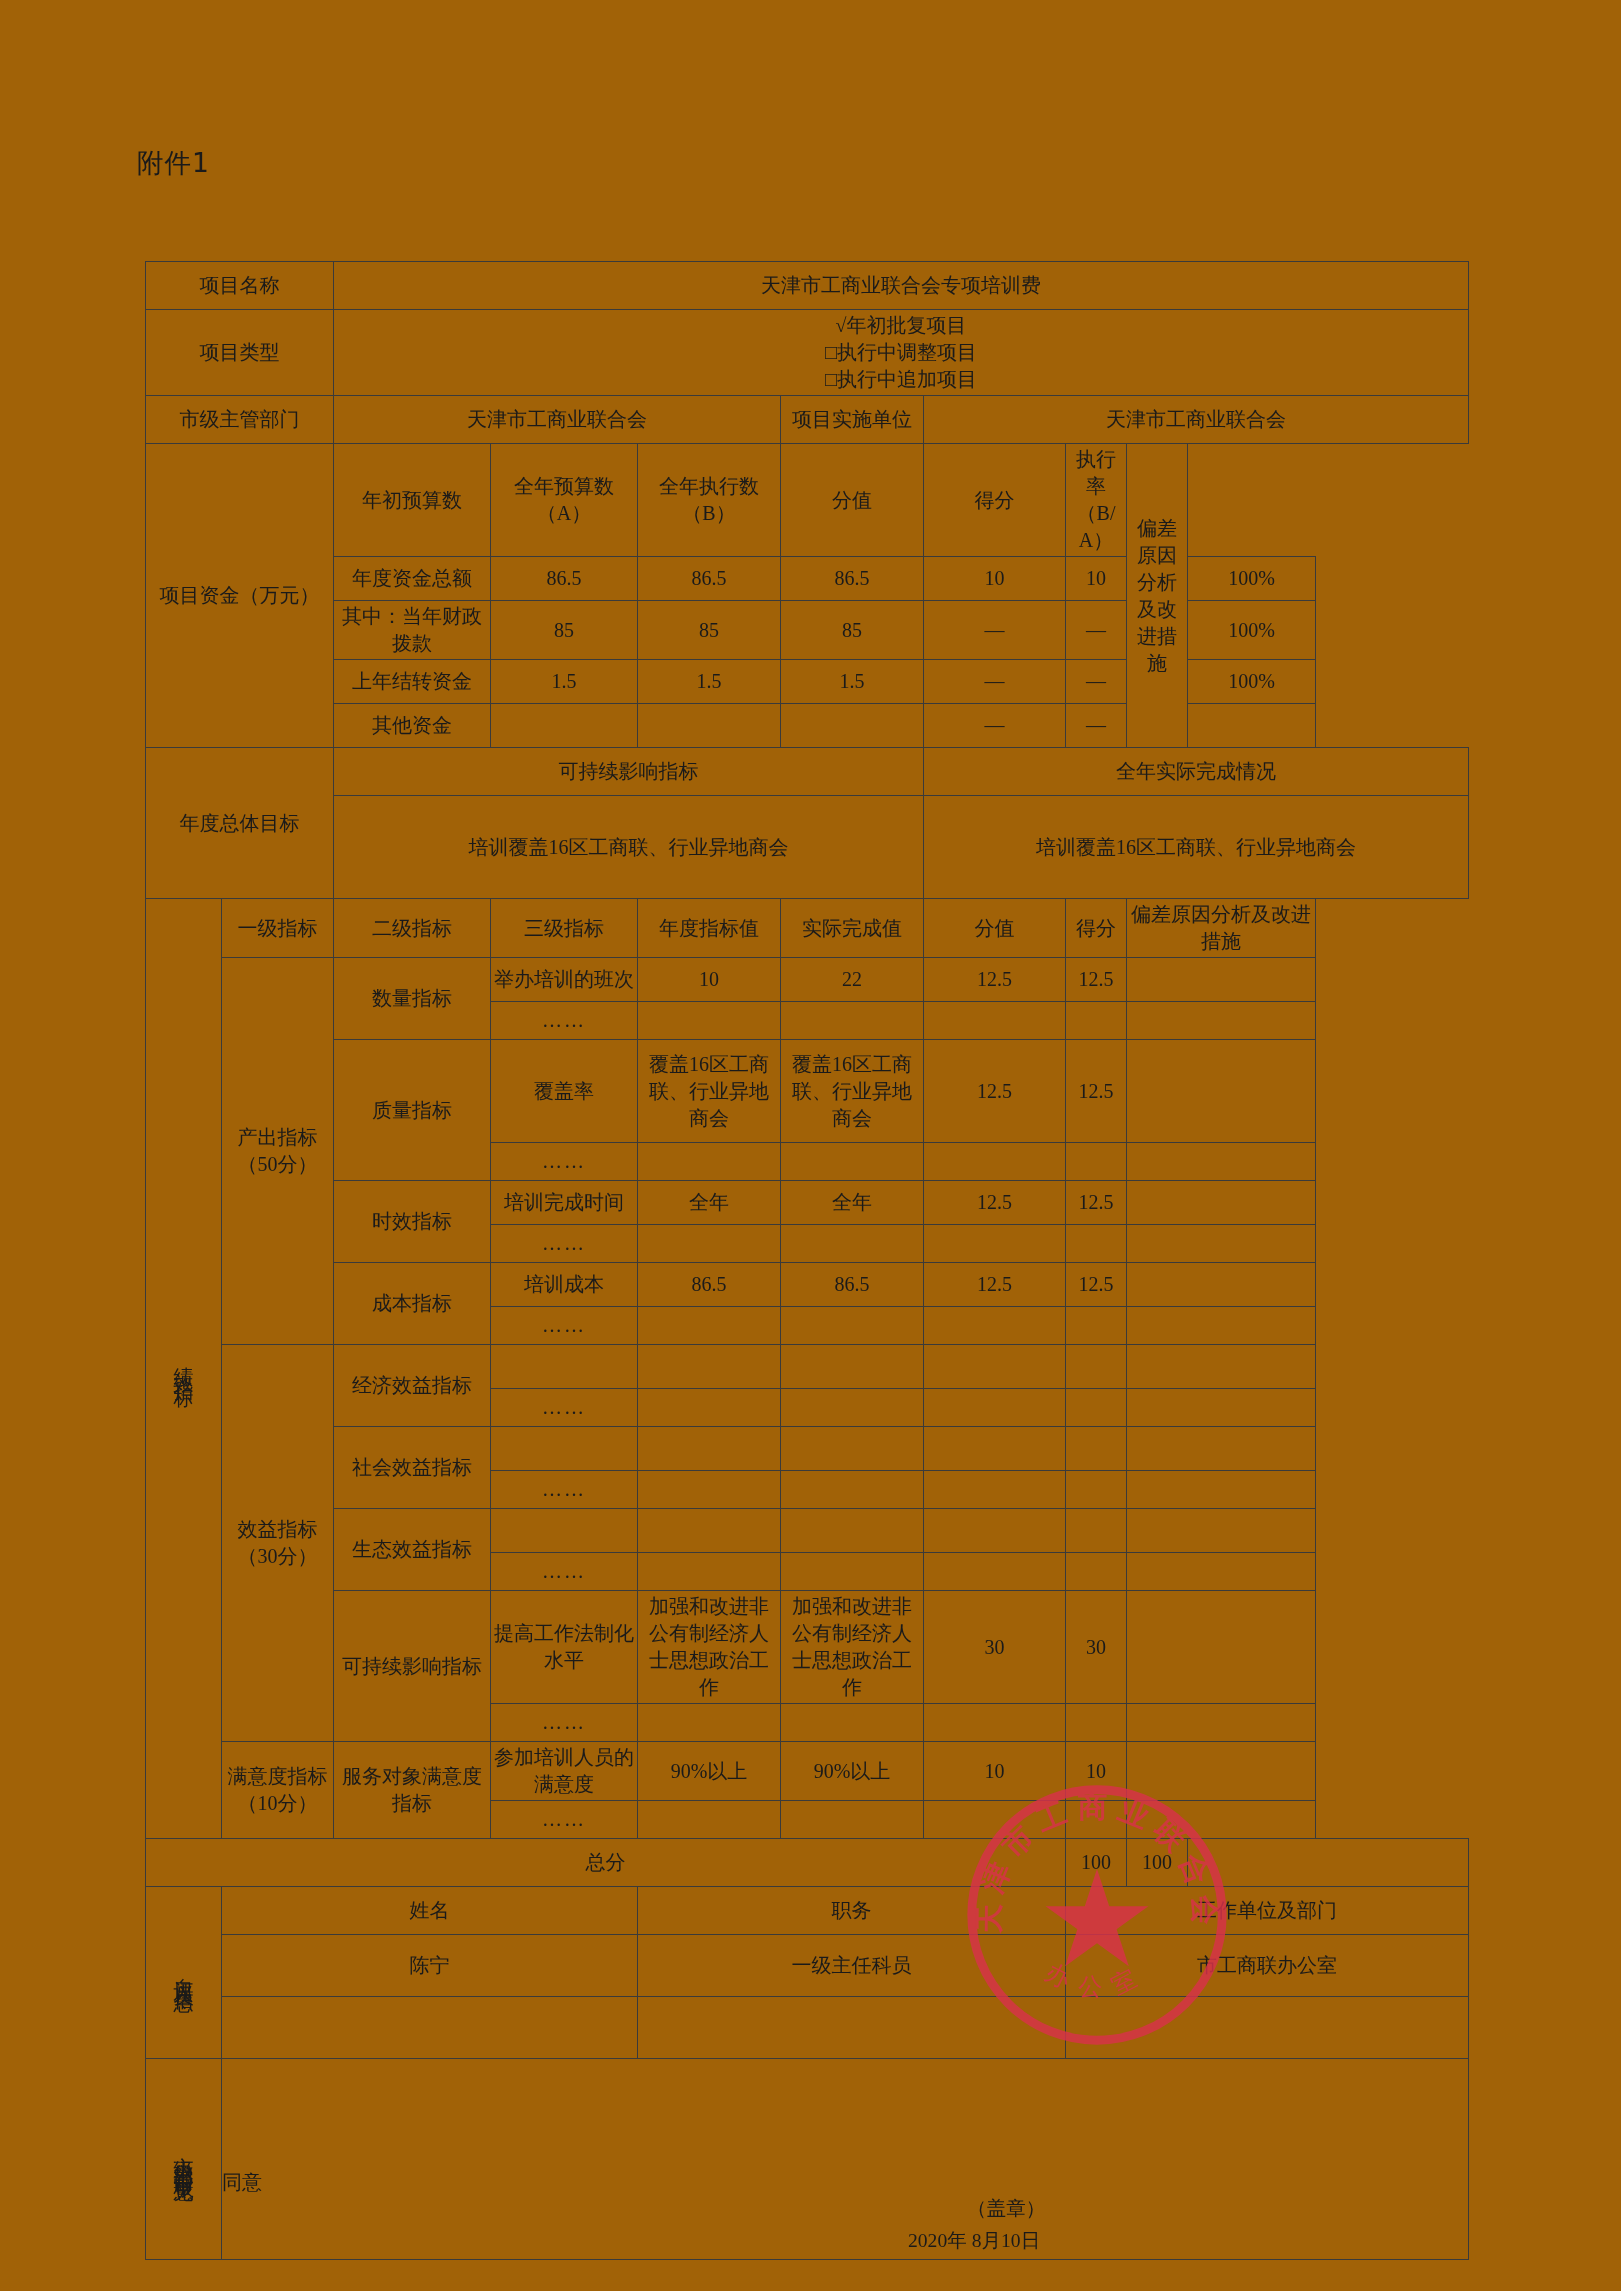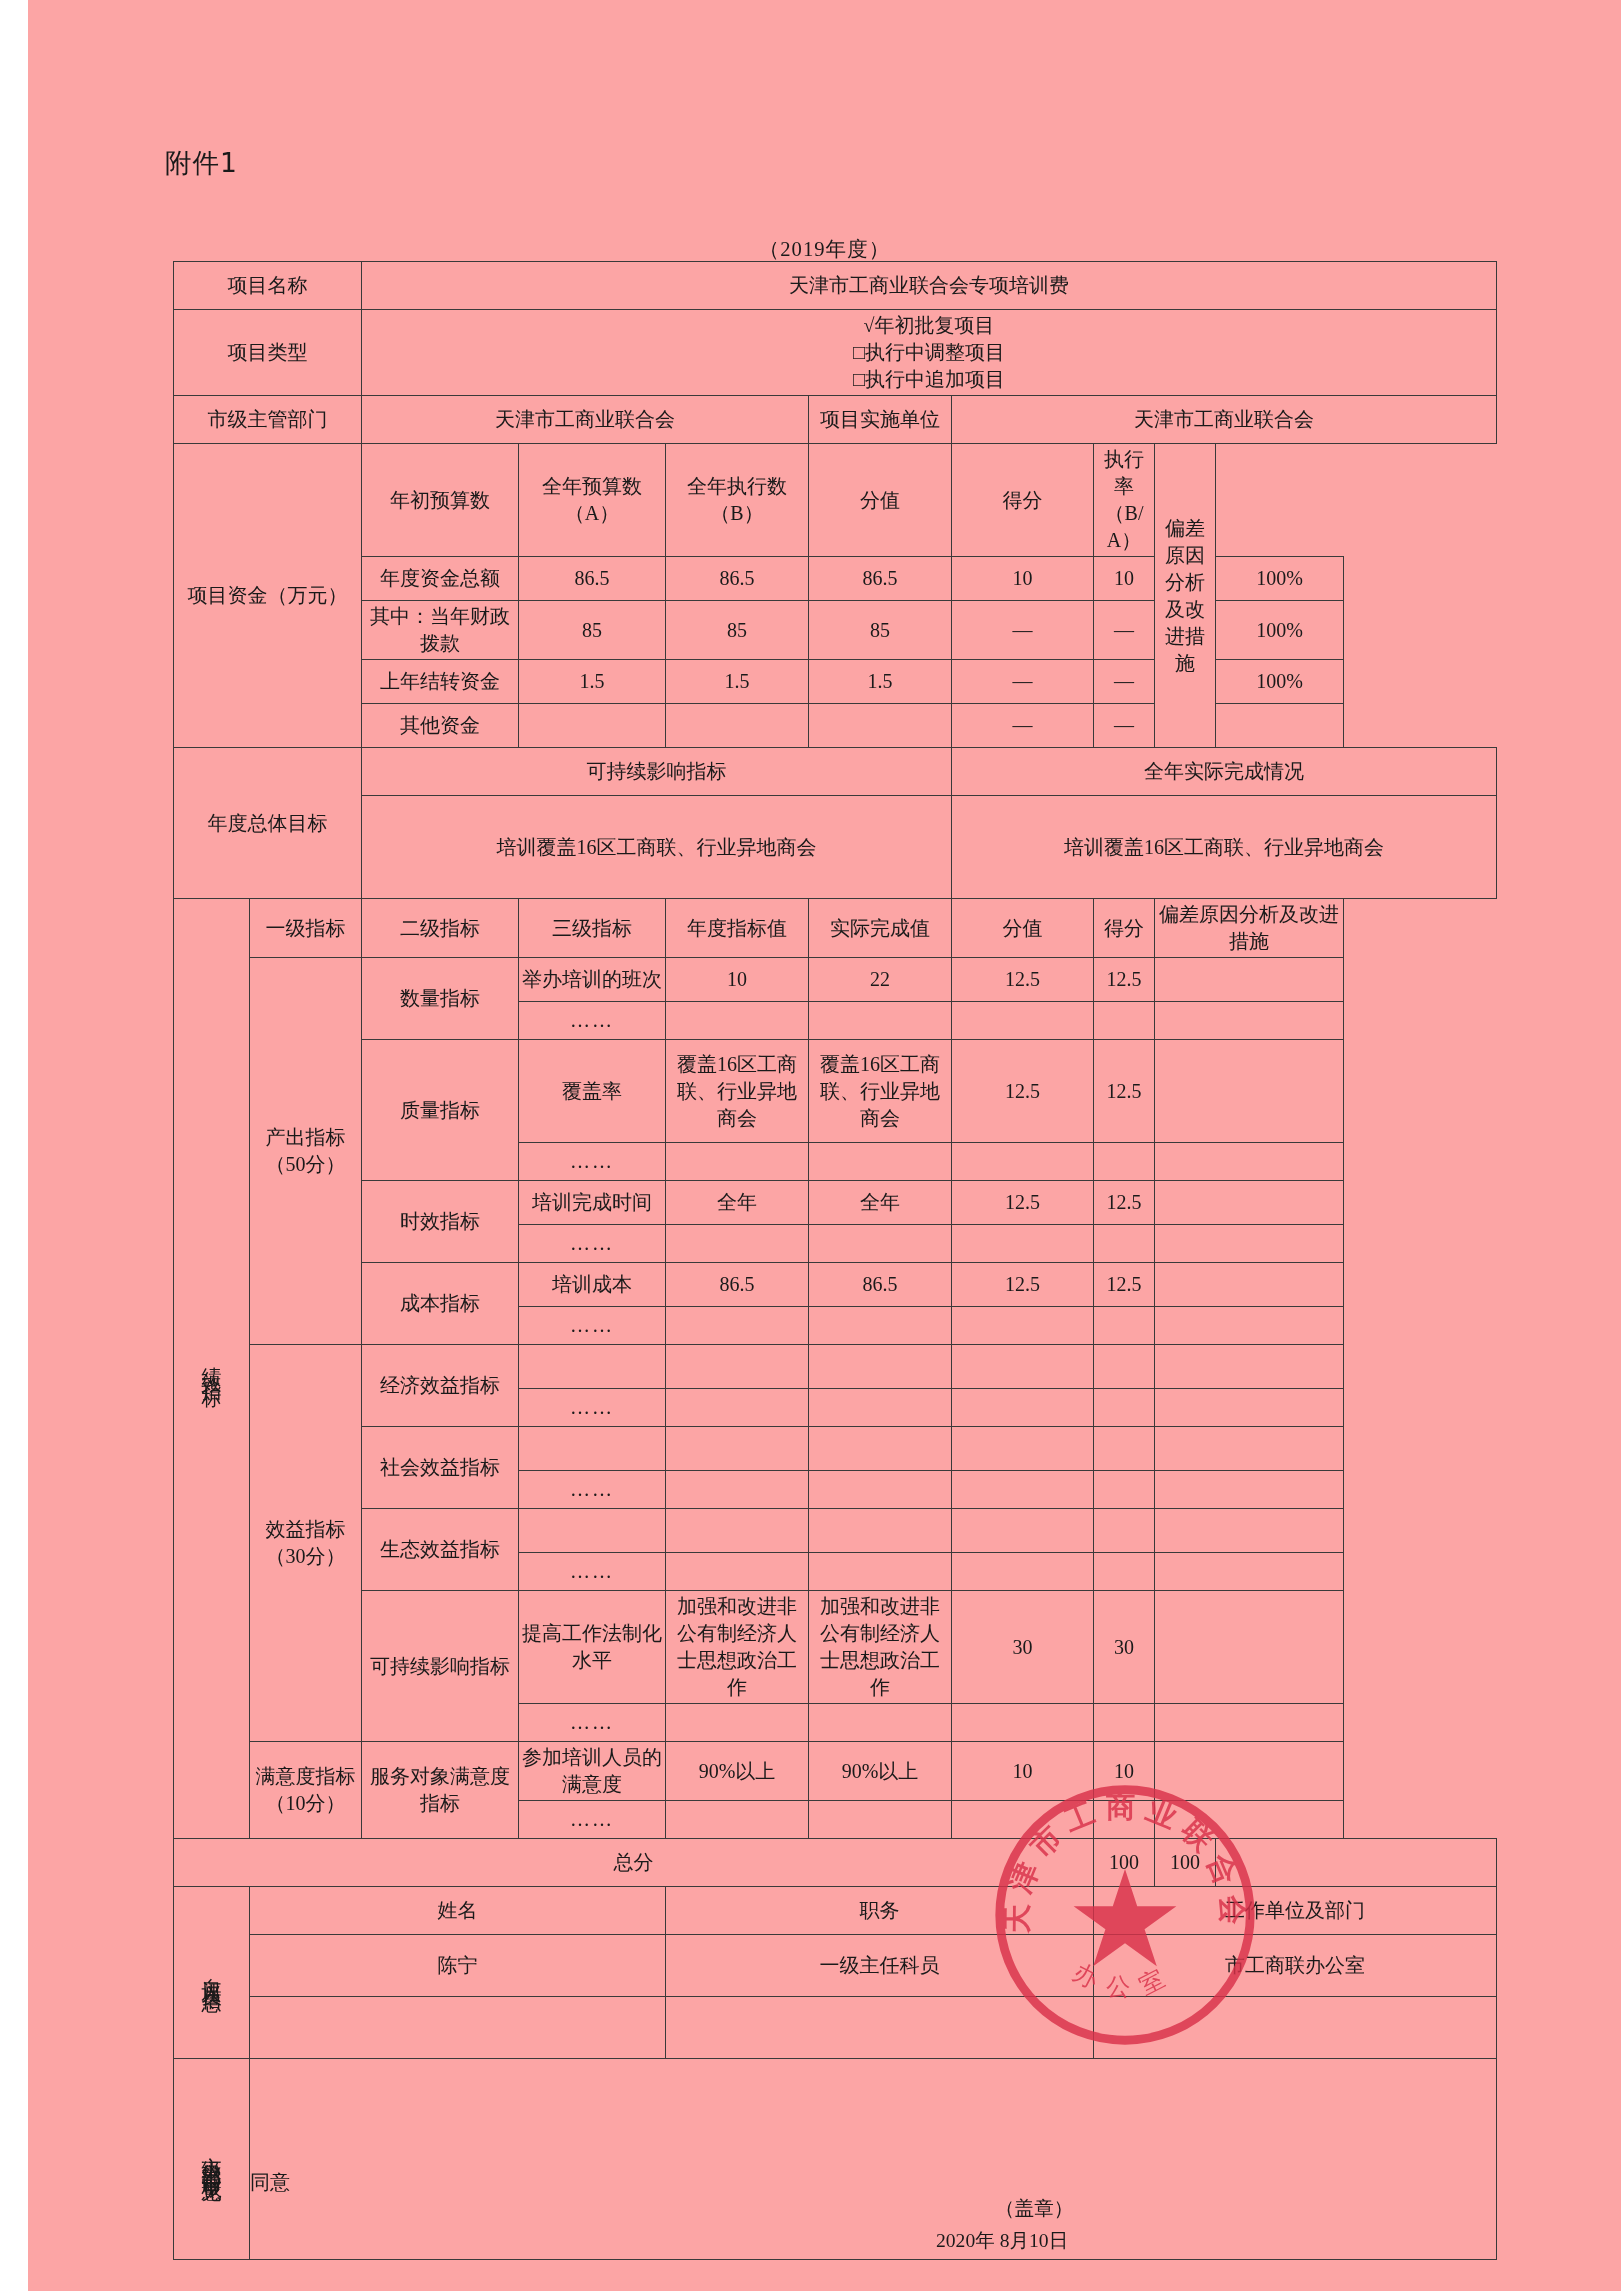--- a/index.html
+++ b/index.html
@@ -11,22 +11,21 @@
     width: 1621px;
     height: 2292px;
     font-family: "Liberation Serif", "DejaVu Serif", serif;
     color: #1a1a1a;
     position: relative;
     overflow: hidden;
   }
   .page {
     position: absolute;
     inset: 0;
-    background: #fca5a5;
-    margin-left: 28px;
+    background: #a16207;
   }
   .attach-label {
     position: absolute;
     left: 137px;
     top: 145px;
     font-size: 26.5px;
     letter-spacing: 1px;
     font-family: "DejaVu Sans", "Liberation Sans", sans-serif;
   }
   .doc-title {
@@ -107,21 +106,20 @@
     opacity: 0.82;
   }
   .seal svg { width: 100%; height: 100%; }
 </style>
 </head>
 <body>
 
 <div class="page">
 
   <div class="attach-label">附件1</div>
-  <div class="doc-subtitle">（2019年度）</div>
 
   <table class="main">
     <colgroup>
       <col style="width:76px">
       <col style="width:112px">
       <col style="width:157px">
       <col style="width:147px">
       <col style="width:143px">
       <col style="width:143px">
       <col style="width:142px">

